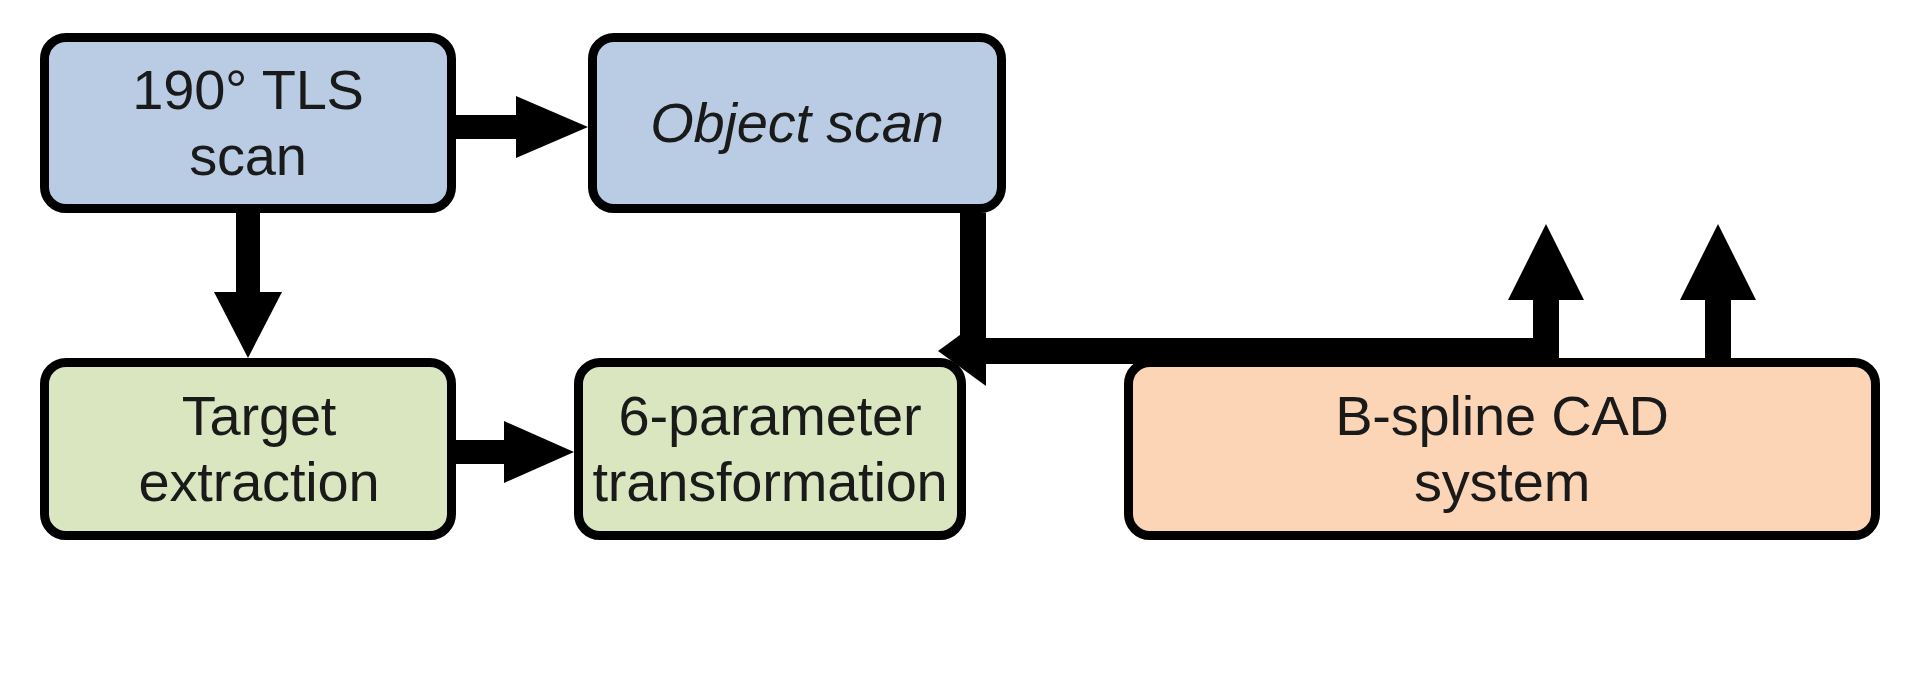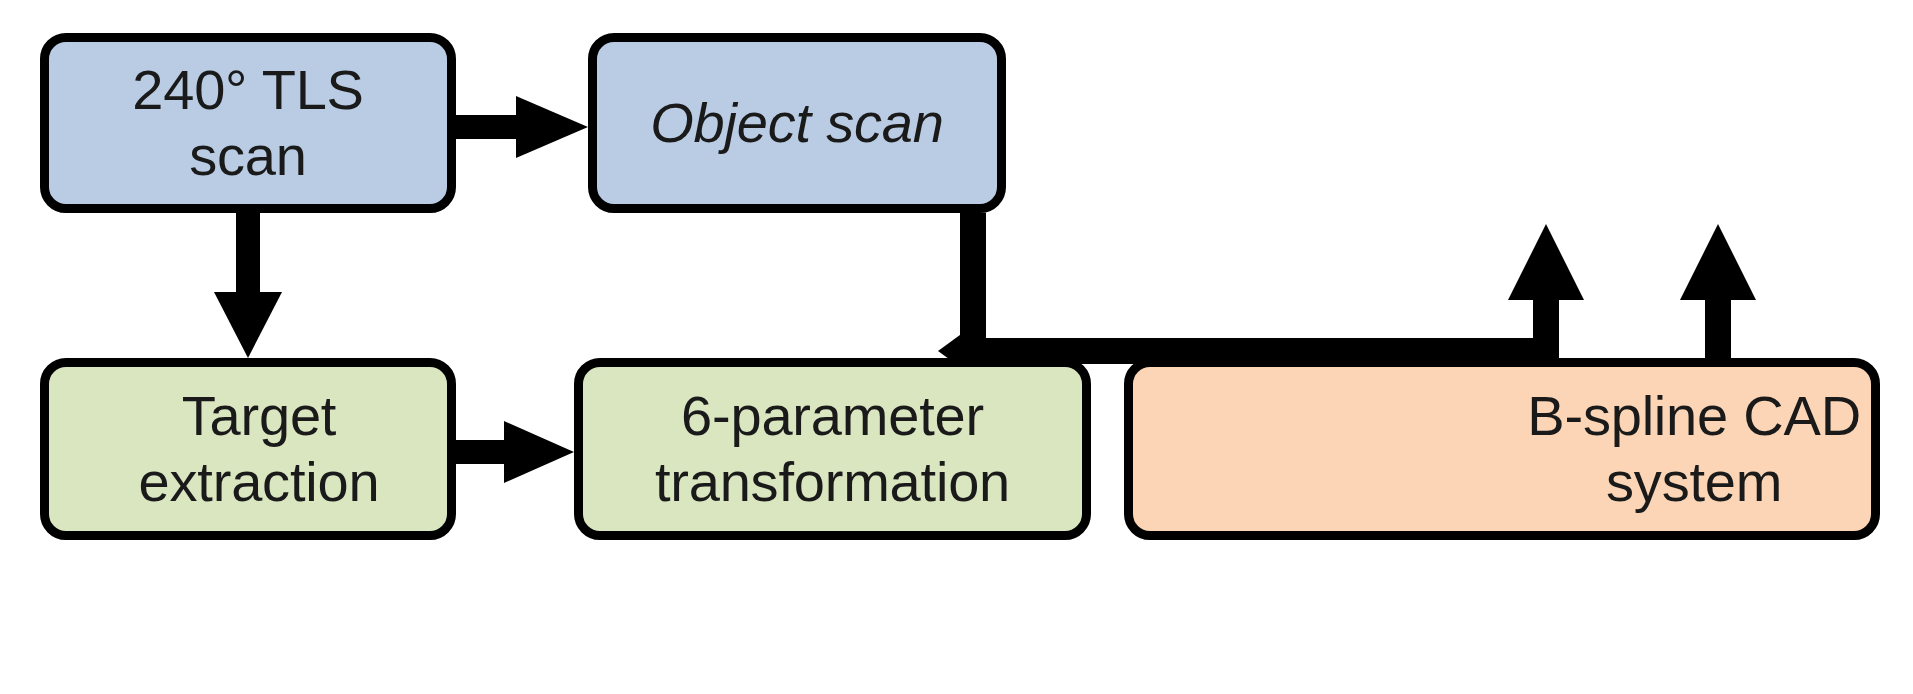--- a/index.html
+++ b/index.html
@@ -44,22 +44,22 @@
   }
   .node-label {
     display: block;
     white-space: pre-line;
   }
   
   #node-tls-scan      { left: 40px;   top: 33px;  width: 416px; height: 180px; }
   #node-object-scan   { left: 588px;  top: 33px;  width: 418px; height: 180px; font-style: italic; }
   #node-lt-system     { left: 1130px; top: 33px;  width: 412px; height: 180px; }
   #node-target-extraction { left: 40px;  top: 358px; width: 416px; height: 182px; padding-left: 32px; }
-  #node-six-param     { left: 574px;  top: 358px; width: 517px; height: 182px; }
-  #node-bspline-cad   { left: 1124px; top: 358px; width: 756px; height: 182px; justify-content: flex-end; }
+  #node-six-param     { left: 574px;  top: 358px; width: 392px; height: 182px; }
+  #node-bspline-cad   { left: 1124px; top: 358px; width: 756px; height: 182px; }
 </style>
 </head>
 <body>
 
 <div id="stage">
 
   <svg id="edge-layer" viewBox="0 0 1913 694" width="1913" height="694" xmlns="http://www.w3.org/2000/svg">
 
     <g>
       <line x1="456" y1="127" x2="528" y2="127" stroke="#000000" stroke-width="24"></line>
@@ -90,21 +90,21 @@
       <polygon points="1508,300 1584,300 1546,224" fill="#000000"></polygon>
     </g>
 
     <g>
       <line x1="1718" y1="358" x2="1718" y2="300" stroke="#000000" stroke-width="26"></line>
       <polygon points="1680,300 1756,300 1718,224" fill="#000000"></polygon>
     </g>
   </svg>
 
   <div class="node" id="node-tls-scan" style="background:#b9cce4">
-    <span class="node-label">240° TLS
+    <span class="node-label">190° TLS
 scan</span>
   </div>
 
   <div class="node" id="node-object-scan" style="background:#b9cce4">
     <span class="node-label">Object scan</span>
   </div>
 
 
   <div class="node" id="node-target-extraction" style="background:#d9e6c0">
     <span class="node-label">Target

